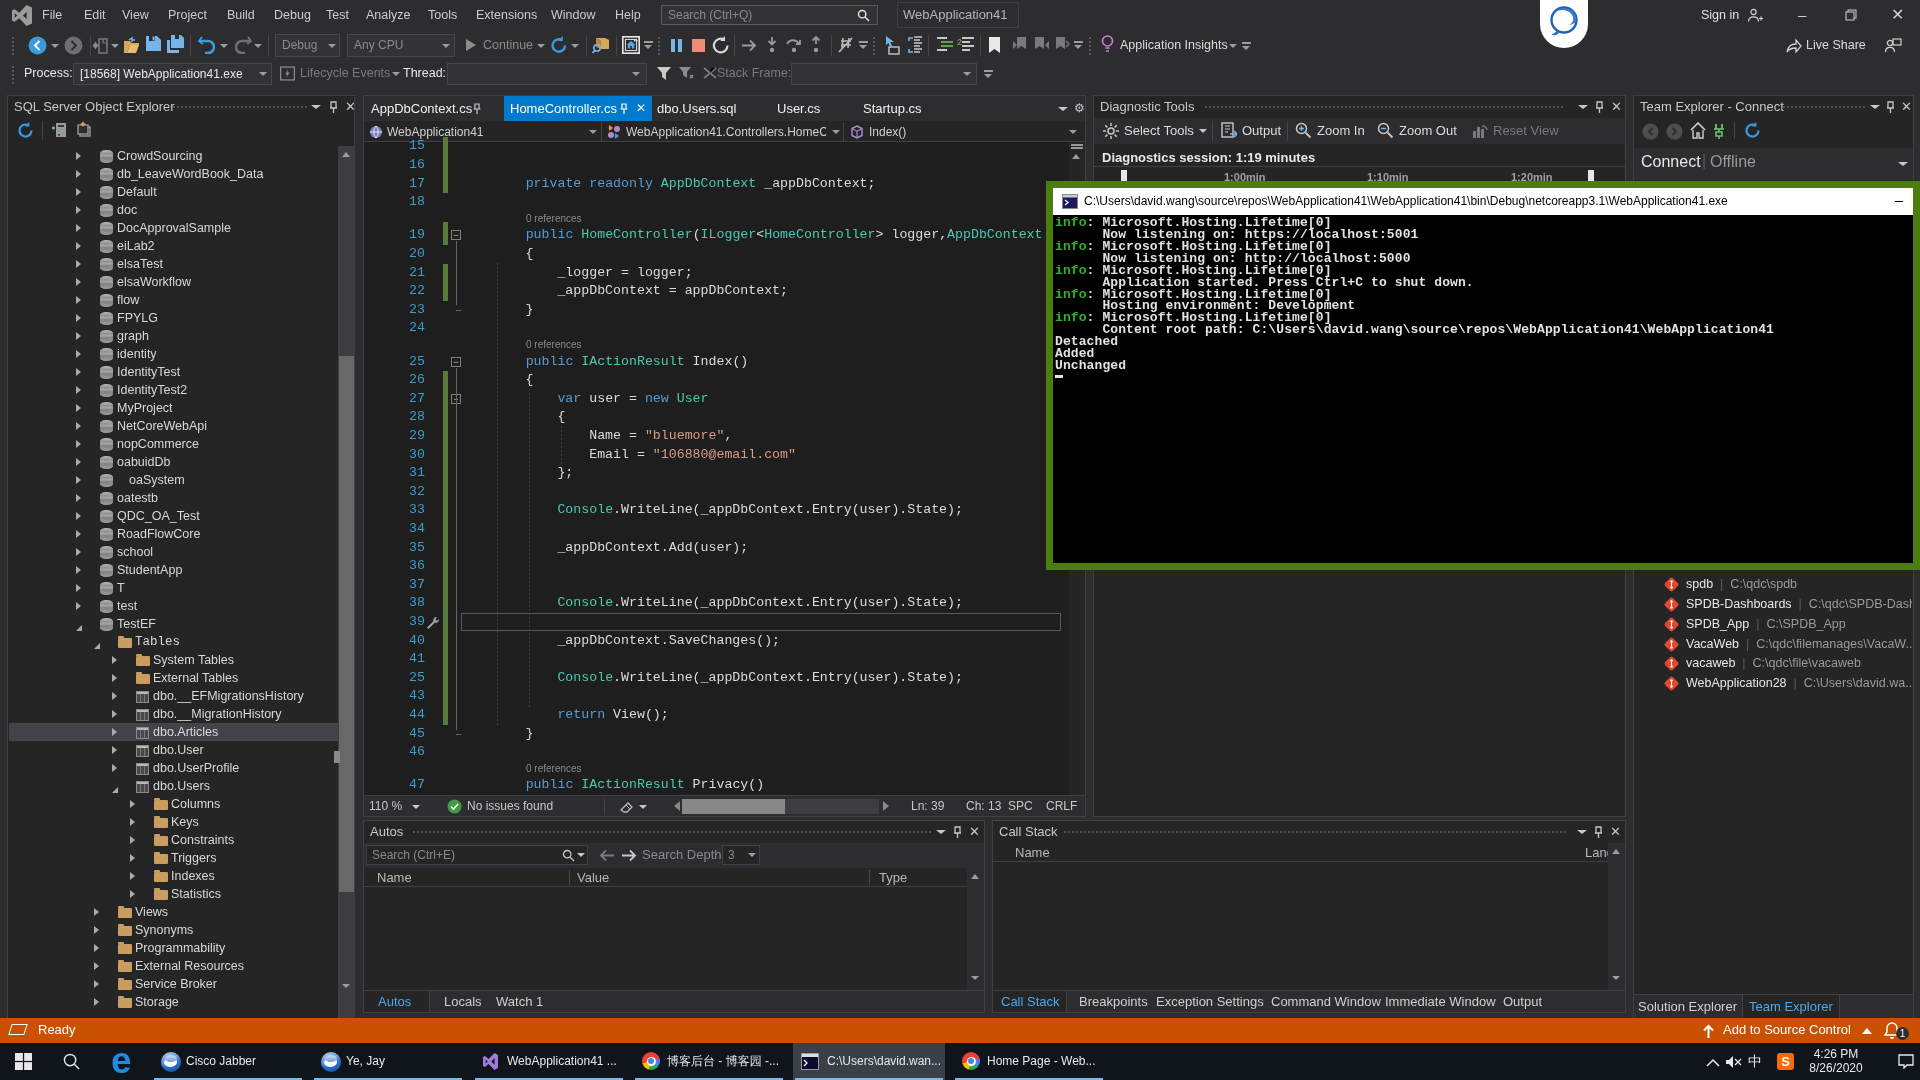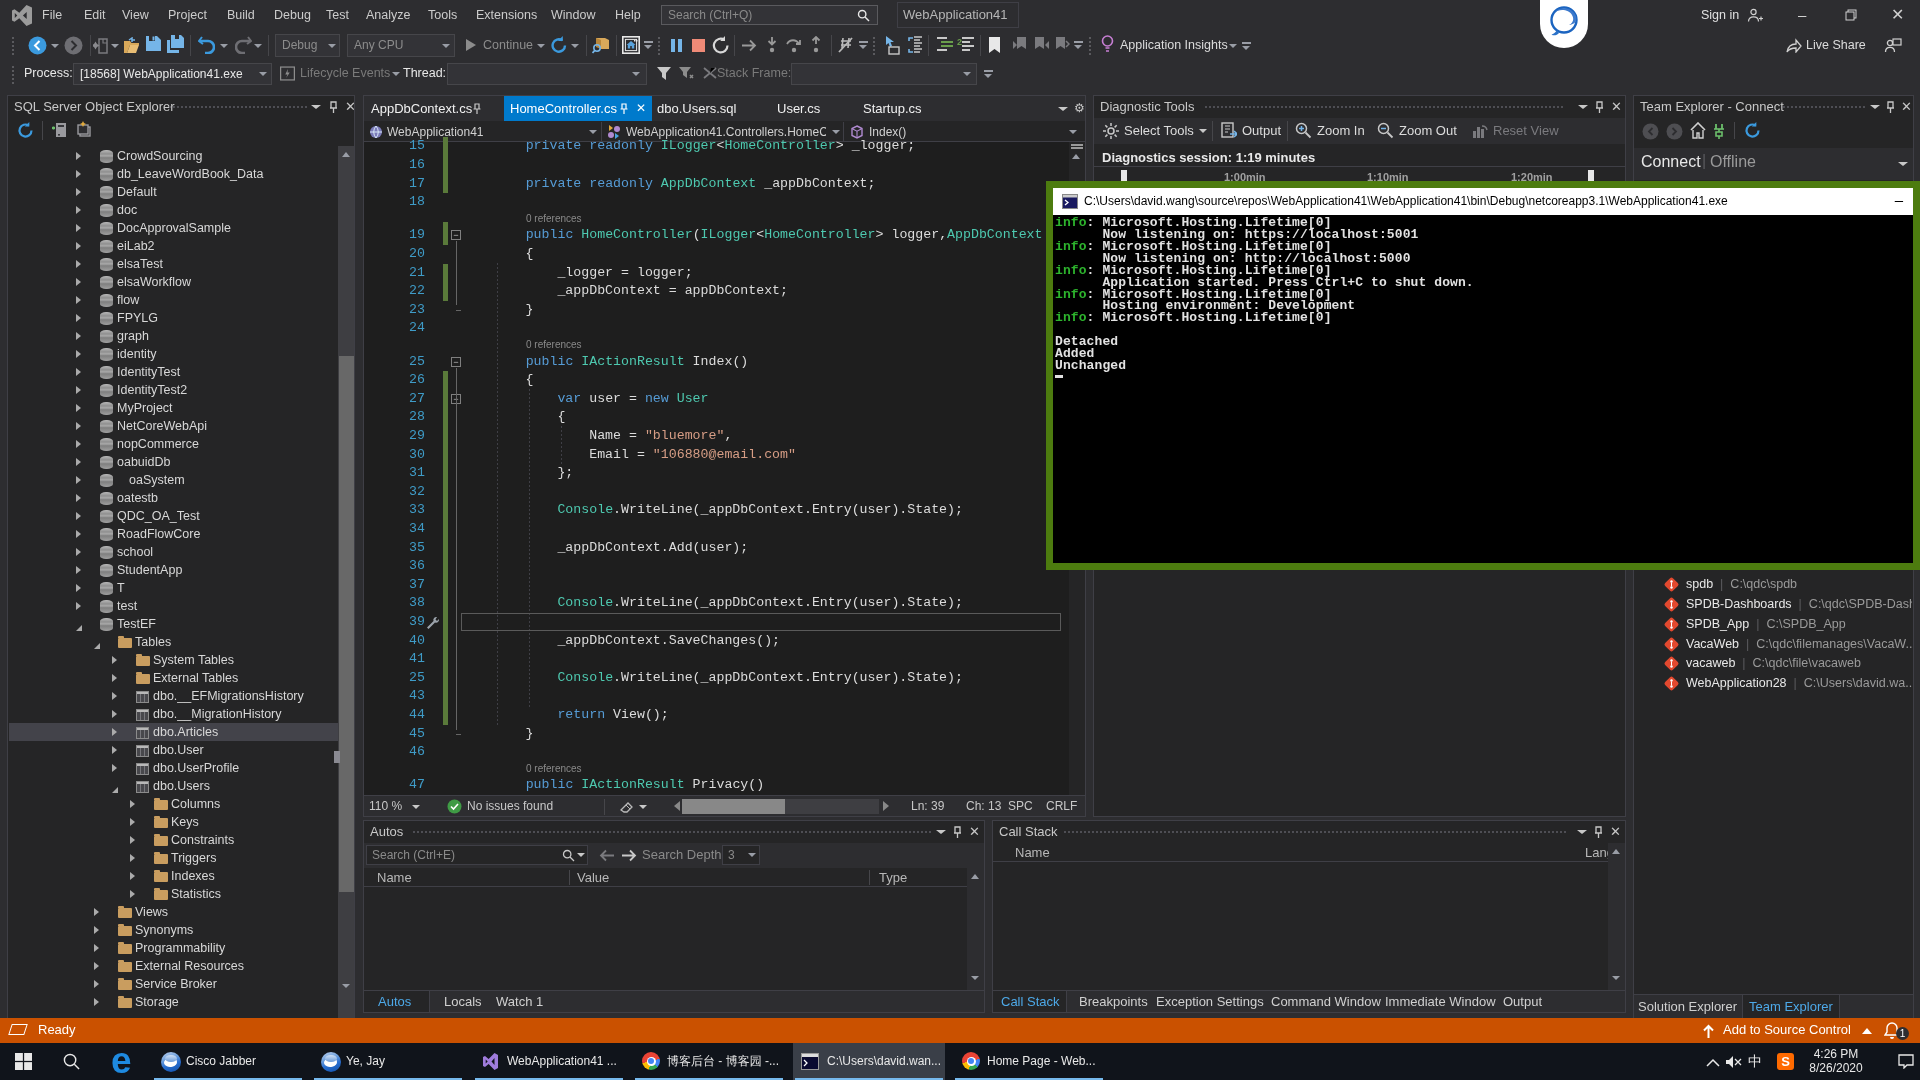--- a/index.html
+++ b/index.html
@@ -449,21 +449,21 @@
 <div class="trow" style="left:1px;top:500.5px;width:330px;">
 <div class="arrowc" style="left:67px"></div>
 <div class="dbico" style="left:91px"></div>
 <span style="position:absolute;left:108px">test</span>
     </div>
 <div class="trow" style="left:1px;top:518.5px;width:330px;">
 <div class="arrowe" style="left:67px"></div>
 <div class="dbico" style="left:91px"></div>
 <span style="position:absolute;left:108px">TestEF</span>
     </div>
-<div class="trow" style="left:1px;top:536.5px;width:312px;">
+<div class="trow" style="left:1px;top:536.5px;width:312px;font-family:Liberation Mono, monospace;">
 <div class="arrowe" style="left:85px"></div>
 <div class="fold" style="left:109px"></div>
 <span style="position:absolute;left:126px">Tables</span>
     </div>
 <div class="trow" style="left:1px;top:554.5px;width:330px;">
 <div class="arrowc" style="left:103px"></div>
 <div class="fold" style="left:127px"></div>
 <span style="position:absolute;left:144px">System Tables</span>
     </div>
 <div class="trow" style="left:1px;top:572.5px;width:330px;">
@@ -602,21 +602,20 @@
     </svg>
 <div class="abs" style="left:262px;top:27px;font-size:12px;color:#d0d0d0;line-height:18px;width:200px;overflow:hidden;white-space:nowrap">WebApplication41.Controllers.HomeC</div>
 <div class="caret" style="left:468px;top:34px"></div>
 <svg class="abs" style="left:486px;top:29px" width="14" height="14" viewBox="0 0 14 14">
       <path d="M7 1l5 2.5v7L7 13 2 10.5v-7z" fill="none" stroke="#b08ad0" stroke-width="1.4"></path>
       <path d="M2.3 3.8 7 6.2l4.7-2.4M7 6.2V13" stroke="#b08ad0" stroke-width="1.1" fill="none"></path>
     </svg>
 <div class="abs" style="left:505px;top:27px;font-size:12px;color:#d0d0d0;line-height:18px">Index()</div>
 <div class="caret" style="left:705px;top:34px"></div>
 <div class="lnum" style="left:31px;top:41.4px">15</div>
-<div class="codeline" style="left:98px;top:41.4px">        <span class="k">private</span> <span class="k">readonly</span> <span class="t">ILogger</span>&lt;<span class="t">HomeController</span>&gt; _logger;</div>
 <div class="lnum" style="left:31px;top:60.0px">16</div>
 <div class="lnum" style="left:31px;top:78.6px">17</div>
 <div class="codeline" style="left:98px;top:78.6px">        <span class="k">private</span> <span class="k">readonly</span> <span class="t">AppDbContext</span> _appDbContext;</div>
 <div class="lnum" style="left:31px;top:97.2px">18</div>
 <div class="lnum" style="left:31px;top:130.4px">19</div>
 <div class="codeline" style="left:98px;top:130.4px">        <span class="k">public</span> <span class="t">HomeController</span>(<span class="t">ILogger</span>&lt;<span class="t">HomeController</span>&gt; logger,<span class="t">AppDbContext</span> appDbContext)</div>
 <div class="lnum" style="left:31px;top:149.0px">20</div>
 <div class="codeline" style="left:98px;top:149.0px">        {</div>
 <div class="lnum" style="left:31px;top:167.6px">21</div>
 <div class="codeline" style="left:98px;top:167.6px">            _logger = logger;</div>
@@ -947,20 +946,21 @@
 </div>
 <div class="conline" style="top:29.0px"><span class="cg">info</span>: Microsoft.Hosting.Lifetime[0]</div>
 <div class="conline" style="top:40.9px">      Now listening on: https://localhost:5001</div>
 <div class="conline" style="top:52.8px"><span class="cg">info</span>: Microsoft.Hosting.Lifetime[0]</div>
 <div class="conline" style="top:64.8px">      Now listening on: http://localhost:5000</div>
 <div class="conline" style="top:76.7px"><span class="cg">info</span>: Microsoft.Hosting.Lifetime[0]</div>
 <div class="conline" style="top:88.6px">      Application started. Press Ctrl+C to shut down.</div>
 <div class="conline" style="top:100.5px"><span class="cg">info</span>: Microsoft.Hosting.Lifetime[0]</div>
 <div class="conline" style="top:112.4px">      Hosting environment: Development</div>
 <div class="conline" style="top:124.4px"><span class="cg">info</span>: Microsoft.Hosting.Lifetime[0]</div>
+<div class="conline" style="top:136.3px">      Content root path: C:\Users\david.wang\source\repos\WebApplication41\WebApplication41</div>
 <div class="conline" style="top:148.2px">Detached</div>
 <div class="conline" style="top:160.1px">Added</div>
 <div class="conline" style="top:172.0px">Unchanged</div>
 <div class="abs" style="left:2px;top:187px;width:8px;height:3px;background:#e2e2e2"></div>
 </div>
 <div class="abs" style="left:1540px;top:0;width:48px;height:48px;background:#fff;border-radius:0 0 24px 24px;z-index:120">
 <svg class="abs" style="left:9px;top:6px" width="30" height="32" viewBox="0 0 30 32">
       <circle cx="15" cy="14" r="12.5" fill="none" stroke="#1b64c0" stroke-width="2.4"></circle>
       <path d="M27 10a13 13 0 0 0-22-3c6-5 15-3 18 2 2.5 4 1 8-3 10 7-1 8-5 7-9z" fill="#3c79cc"></path>
       <path d="M8 24c-1.5 2.5-3.5 4-5.5 4.5C4.5 30 8 29.5 10 27z" fill="#2b72c8"></path>

